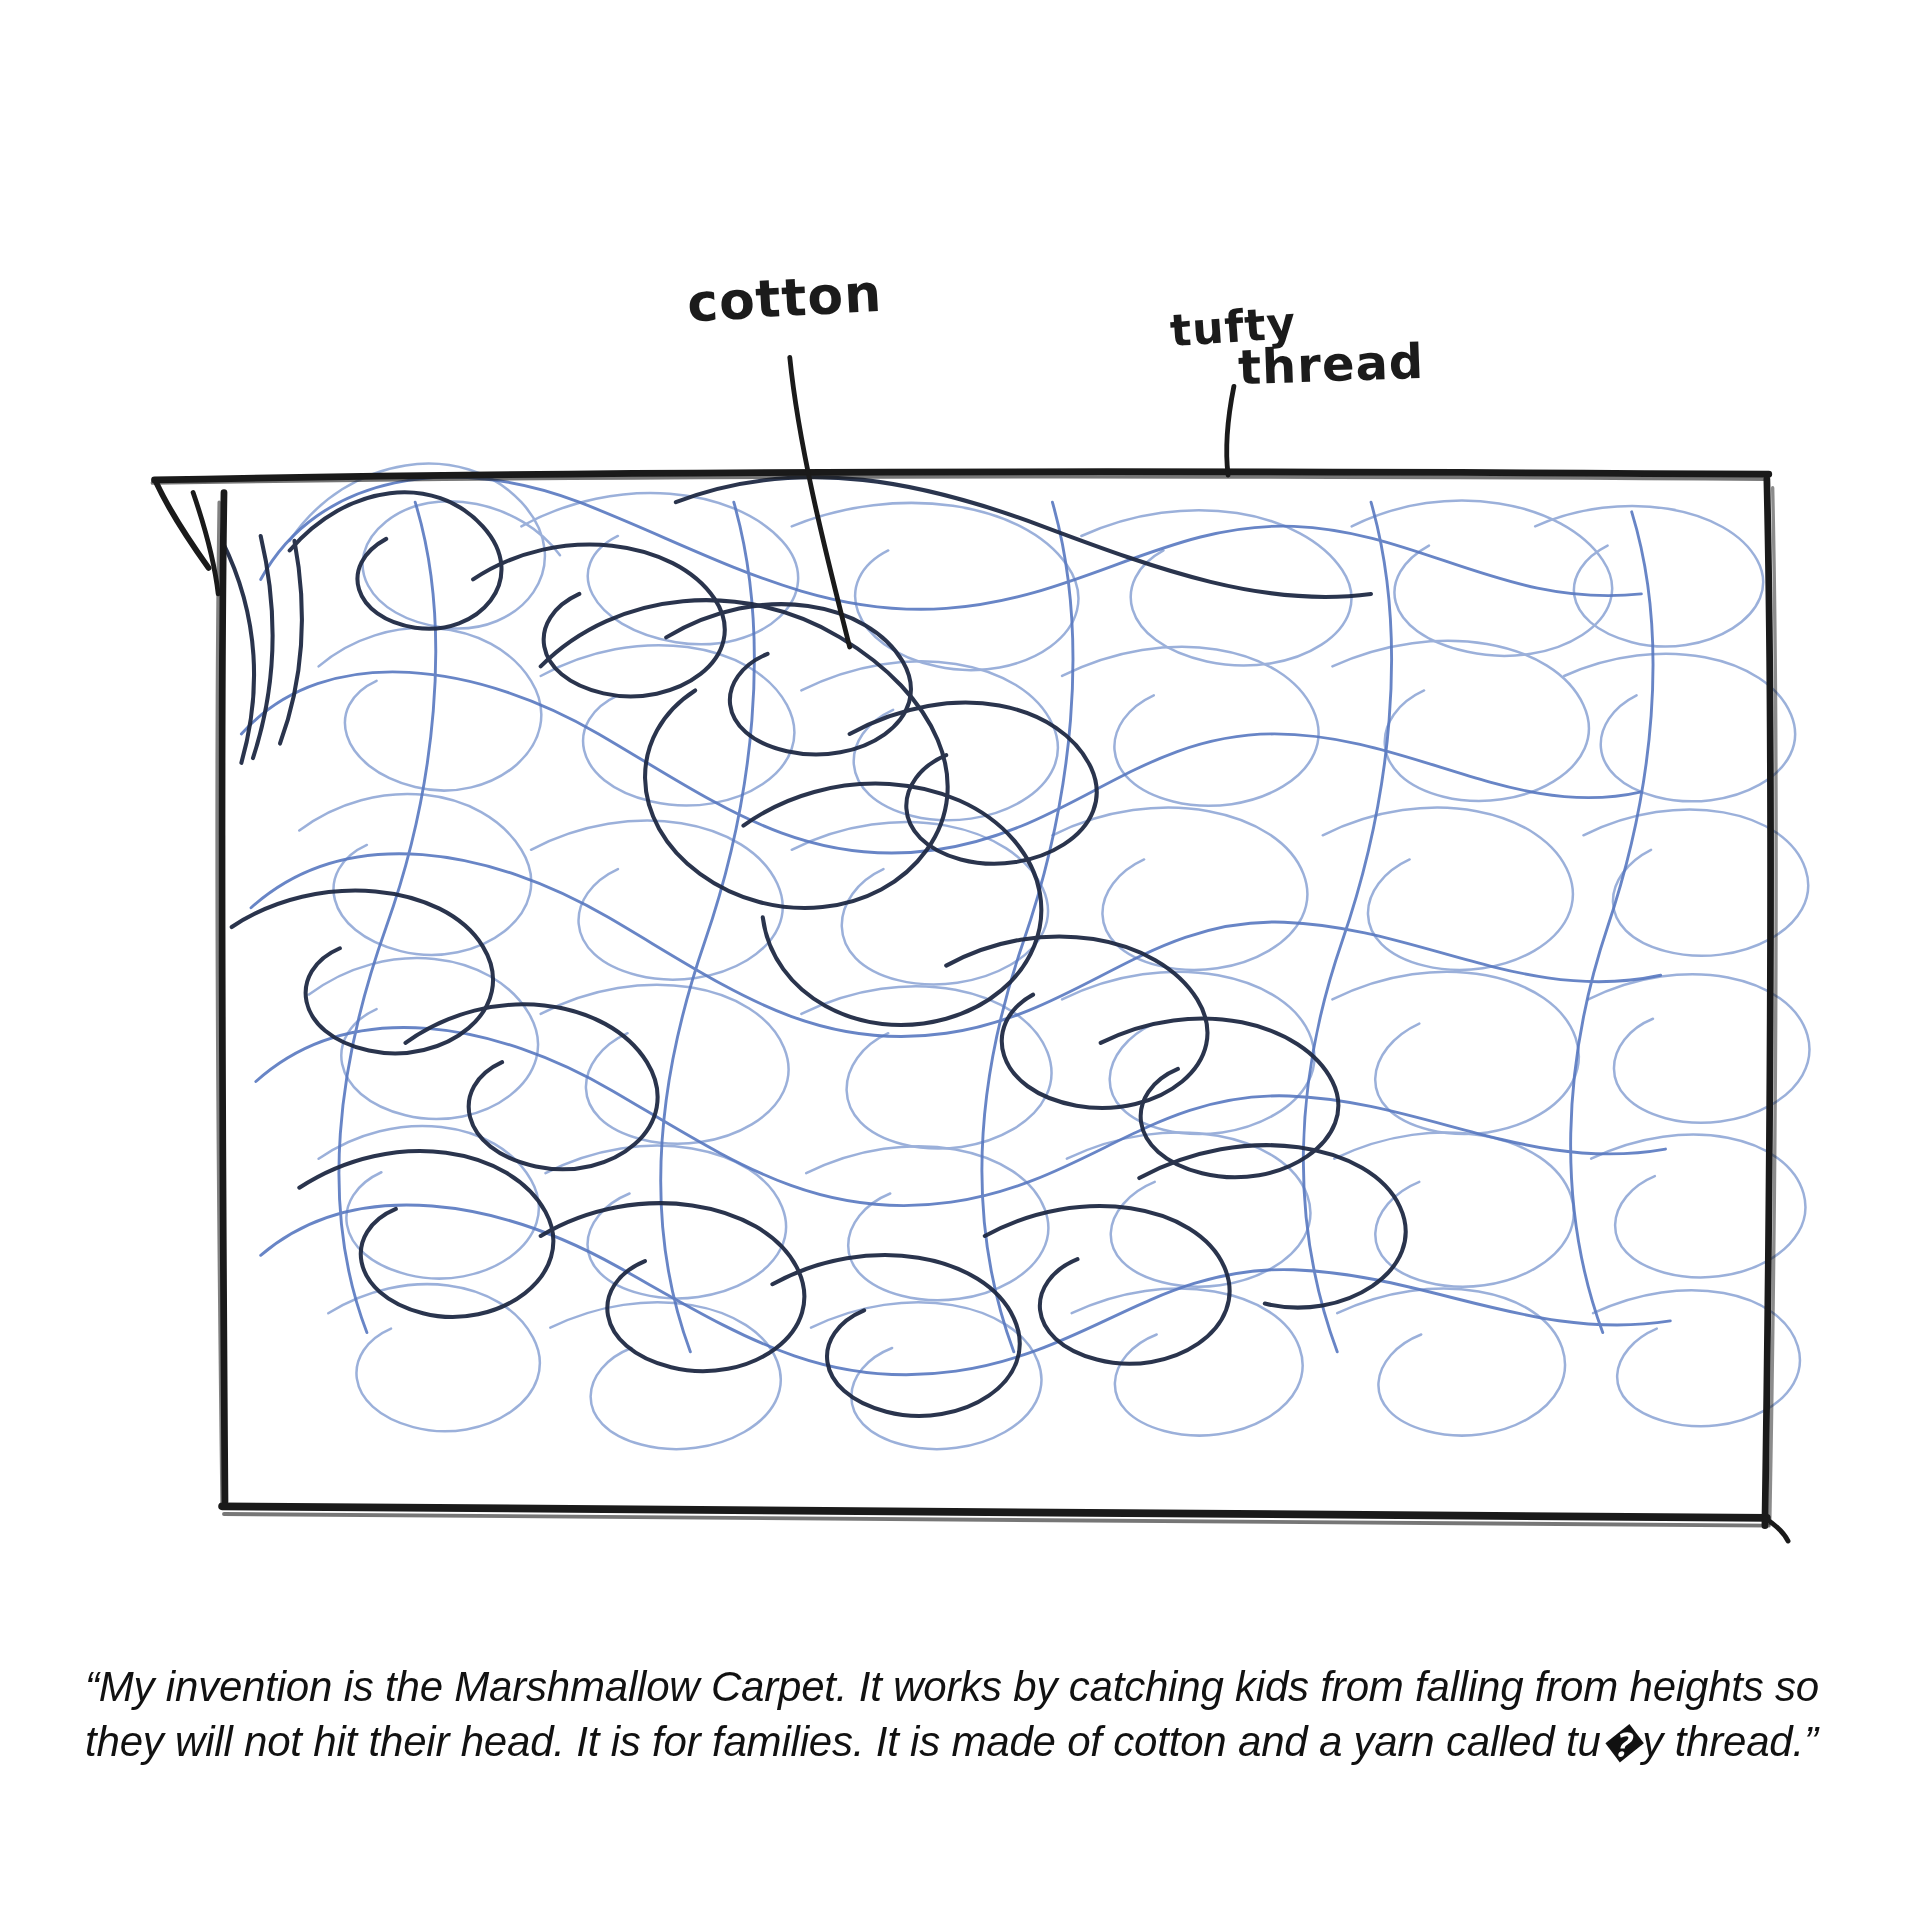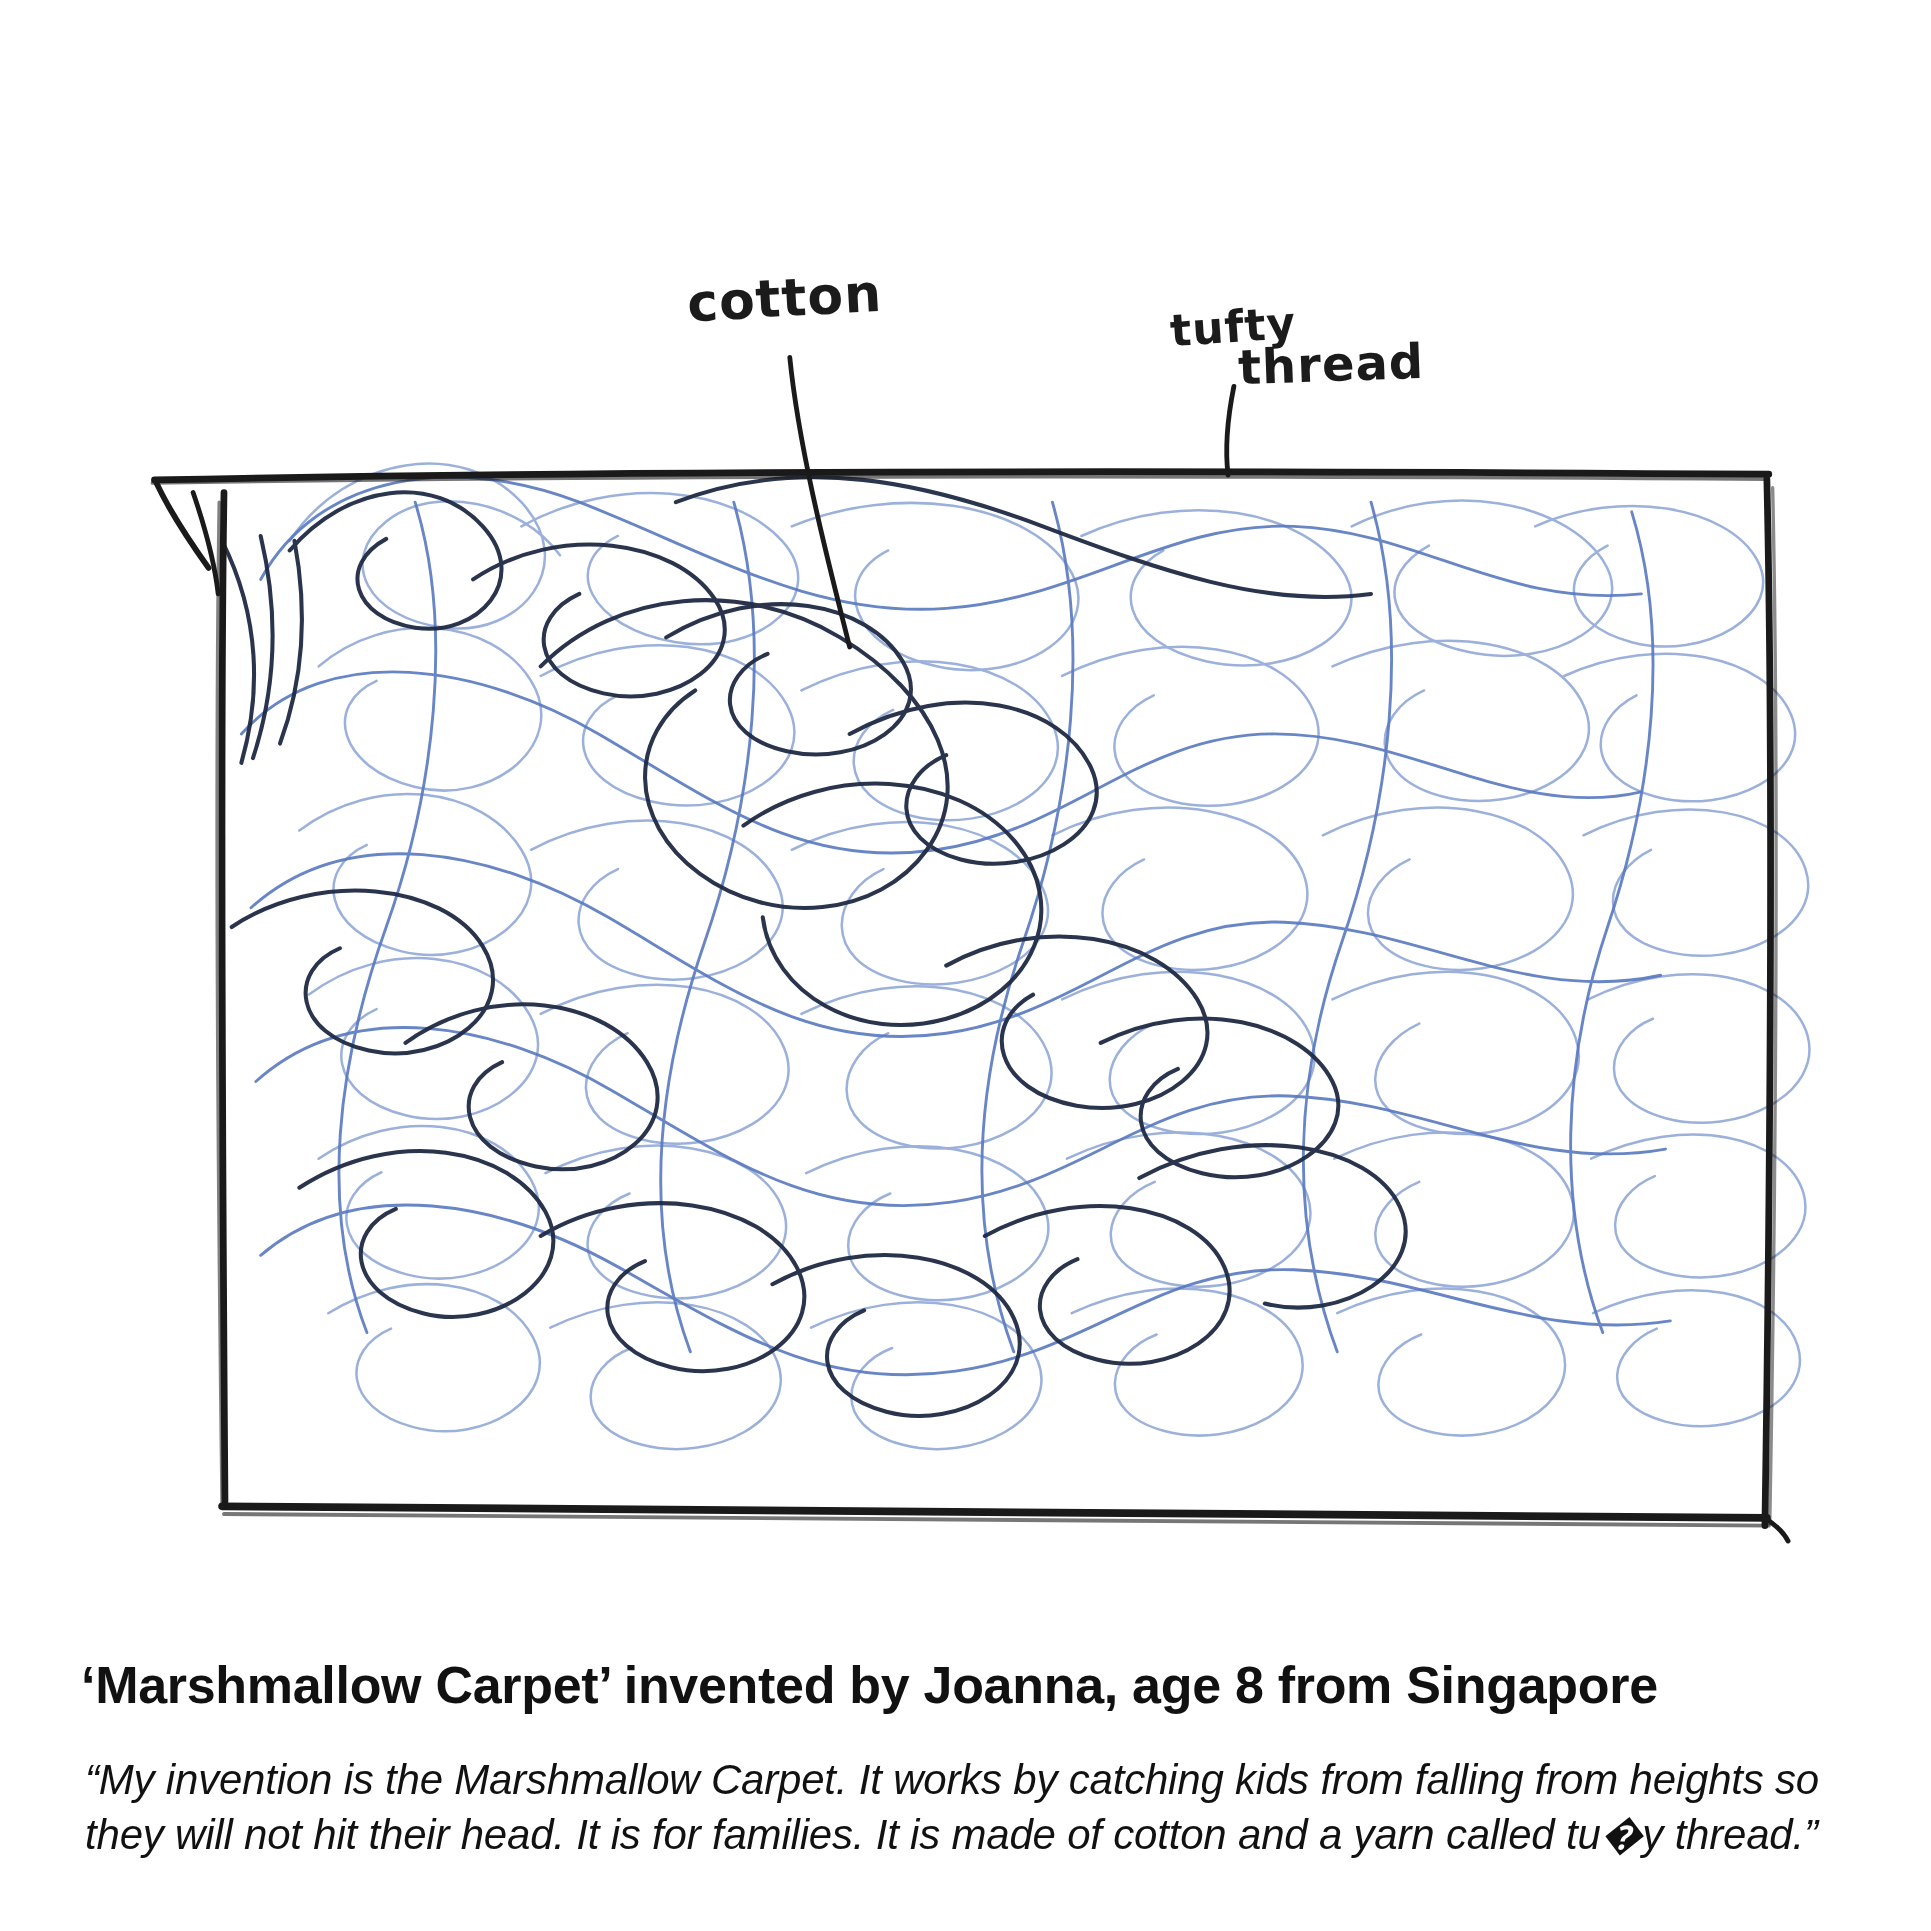--- a/index.html
+++ b/index.html
@@ -194,18 +194,17 @@
         <path d="M1278,400 C1272,430 1268,460 1272,492"></path>
       </g>
     </svg>
 
     <div class="hand-label" id="label-cotton">cotton</div>
     <div class="hand-label" id="label-tufty">tufty</div>
     <div class="hand-label" id="label-thread">thread</div>
   </div>
 
   <div class="caption-block">
-    <p class="caption-title">‘Marshmallow Carpet’ invented by Joanna, age 8 from Singapore</p>
     <p class="caption-quote">“My invention is the Marshmallow Carpet. It works by catching kids from falling from heights so they will not hit their head. It is for families. It is made of cotton and a yarn called tu�y thread.”</p>
   </div>
 
 </div>
 
 
 </body></html>

